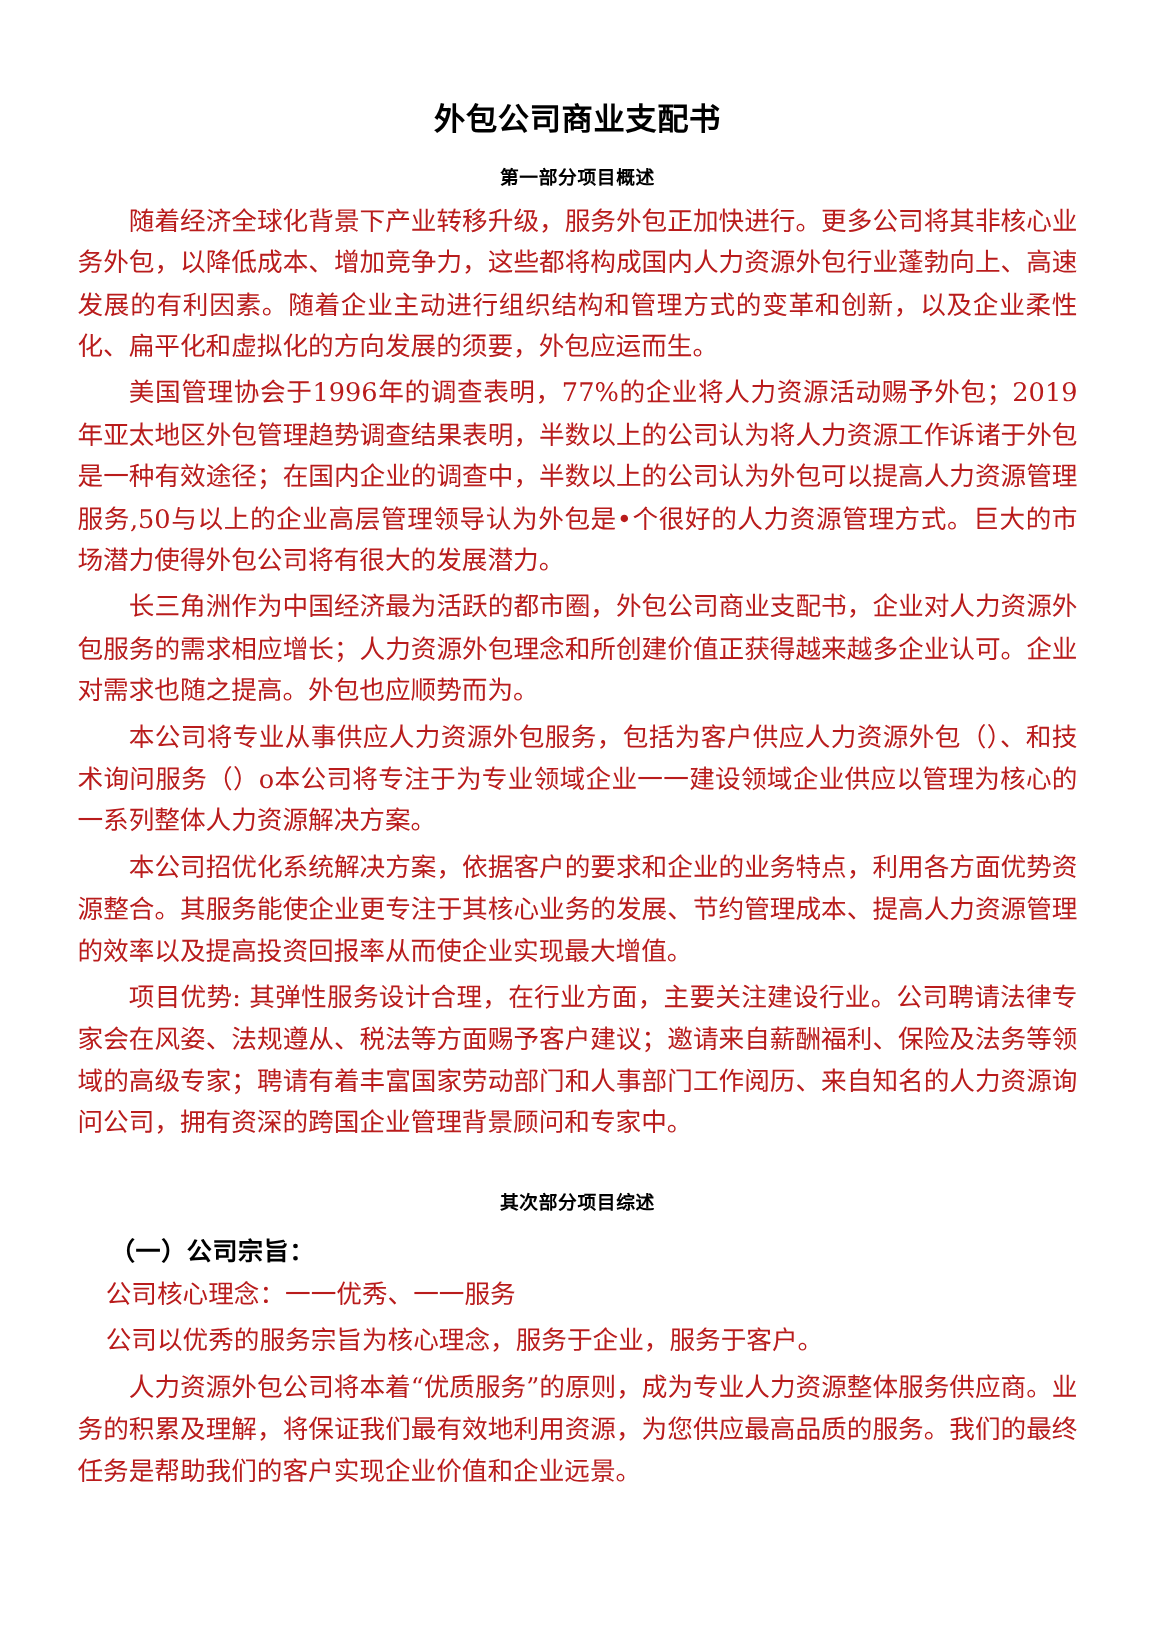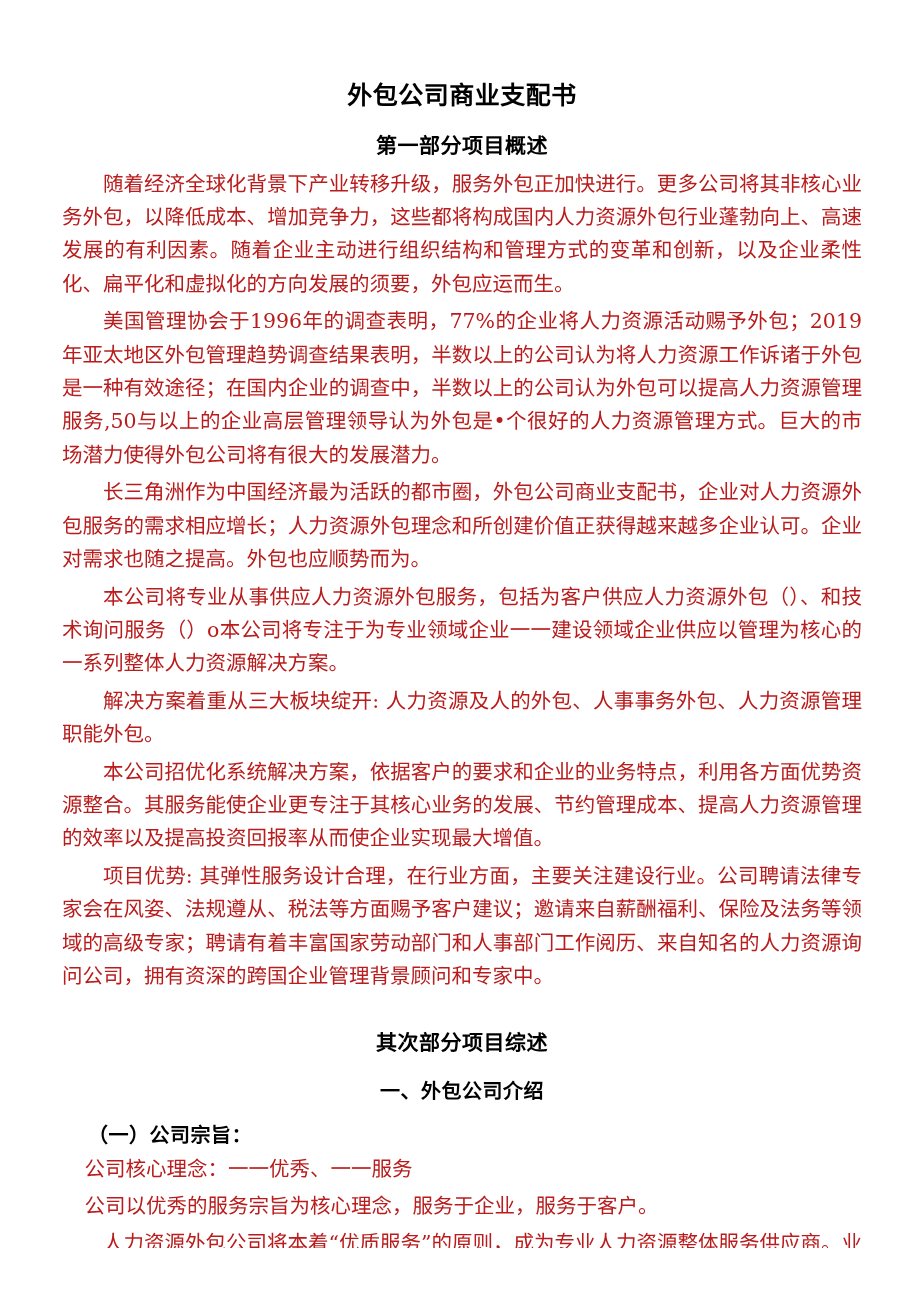--- a/index.html
+++ b/index.html
@@ -33,21 +33,21 @@
     font-weight: 700;
     text-align: center;
     letter-spacing: 0.5px;
     margin: 0;
     padding-top: 82px;
     line-height: 1.1;
     color: #000;
   }
   .h-section {
     font-family: "DejaVu Sans", "Liberation Sans", sans-serif;
-    font-size: 21px;
+    font-size: 15px;
     font-weight: 700;
     text-align: center;
     letter-spacing: 0.5px;
     line-height: 1.15;
     color: #000;
     margin: 0;
   }
   .h-section.part1 { padding-top: 24px; padding-bottom: 10px; }
   .h-section.part2 { padding-top: 34px; padding-bottom: 6px; }
 
@@ -101,27 +101,25 @@
   <div class="content">
 
     <h1 class="doc-title">外包公司商业支配书</h1>
 
     <h2 class="h-section part1">第一部分项目概述</h2>
 
     <p class="para">随着经济全球化背景下产业转移升级，服务外包正加快进行。更多公司将其非核心业务外包，以降低成本、增加竞争力，这些都将构成国内人力资源外包行业蓬勃向上、高速发展的有利因素。随着企业主动进行组织结构和管理方式的变革和创新，以及企业柔性化、扁平化和虚拟化的方向发展的须要，外包应运而生。</p>
     <p class="para">美国管理协会于1996年的调查表明，77%的企业将人力资源活动赐予外包；2019年亚太地区外包管理趋势调查结果表明，半数以上的公司认为将人力资源工作诉诸于外包是一种有效途径；在国内企业的调查中，半数以上的公司认为外包可以提高人力资源管理服务,50与以上的企业高层管理领导认为外包是•个很好的人力资源管理方式。巨大的市场潜力使得外包公司将有很大的发展潜力。</p>
     <p class="para">长三角洲作为中国经济最为活跃的都市圈，外包公司商业支配书，企业对人力资源外包服务的需求相应增长；人力资源外包理念和所创建价值正获得越来越多企业认可。企业对需求也随之提高。外包也应顺势而为。</p>
     <p class="para">本公司将专业从事供应人力资源外包服务，包括为客户供应人力资源外包（）、和技术询问服务（）o本公司将专注于为专业领域企业一一建设领域企业供应以管理为核心的一系列整体人力资源解决方案。</p>
-    <p class="para">解决方案着重从三大板块绽开: 人力资源及人的外包、人事事务外包、人力资源管理职能外包。</p>
     <p class="para">本公司招优化系统解决方案，依据客户的要求和企业的业务特点，利用各方面优势资源整合。其服务能使企业更专注于其核心业务的发展、节约管理成本、提高人力资源管理的效率以及提高投资回报率从而使企业实现最大增值。</p>
     <p class="para">项目优势: 其弹性服务设计合理，在行业方面，主要关注建设行业。公司聘请法律专家会在风姿、法规遵从、税法等方面赐予客户建议；邀请来自薪酬福利、保险及法务等领域的高级专家；聘请有着丰富国家劳动部门和人事部门工作阅历、来自知名的人力资源询问公司，拥有资深的跨国企业管理背景顾问和专家中。</p>
 
     <h2 class="h-section part2">其次部分项目综述</h2>
 
-    <h3 class="h-sub">一、外包公司介绍</h3>
 
     <h4 class="h-item">（一）公司宗旨：</h4>
 
     <p class="para indent1">公司核心理念：一一优秀、一一服务</p>
     <p class="para indent1">公司以优秀的服务宗旨为核心理念，服务于企业，服务于客户。</p>
     <p class="para">人力资源外包公司将本着“优质服务”的原则，成为专业人力资源整体服务供应商。业务的积累及理解，将保证我们最有效地利用资源，为您供应最高品质的服务。我们的最终任务是帮助我们的客户实现企业价值和企业远景。</p>
 
   </div>
 </div>
 

